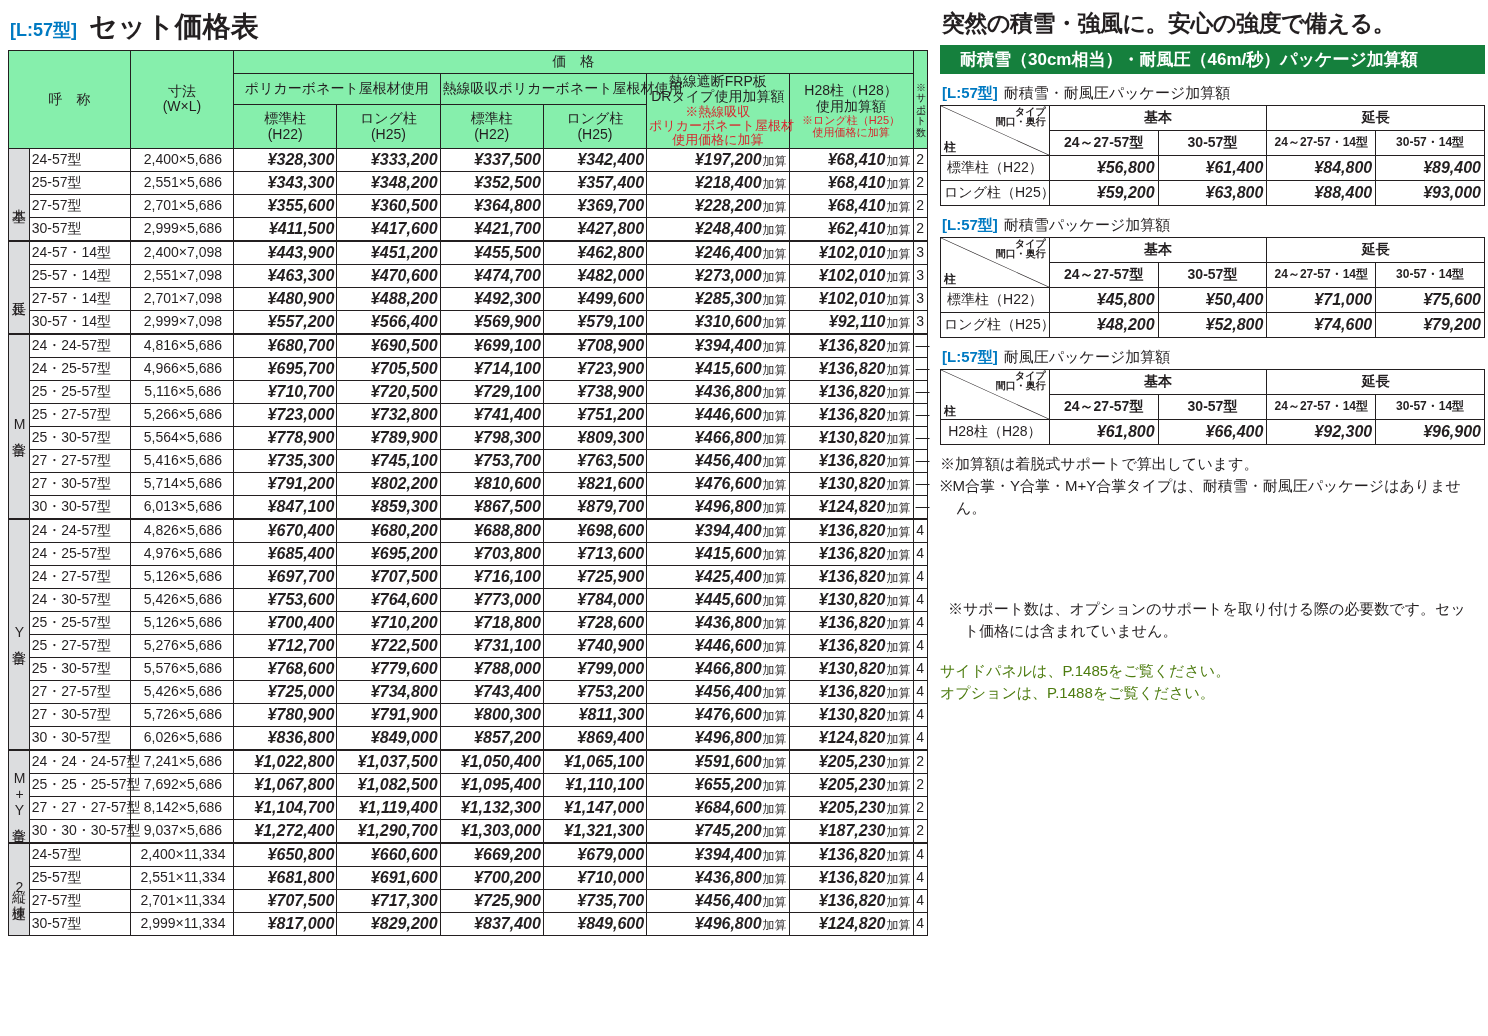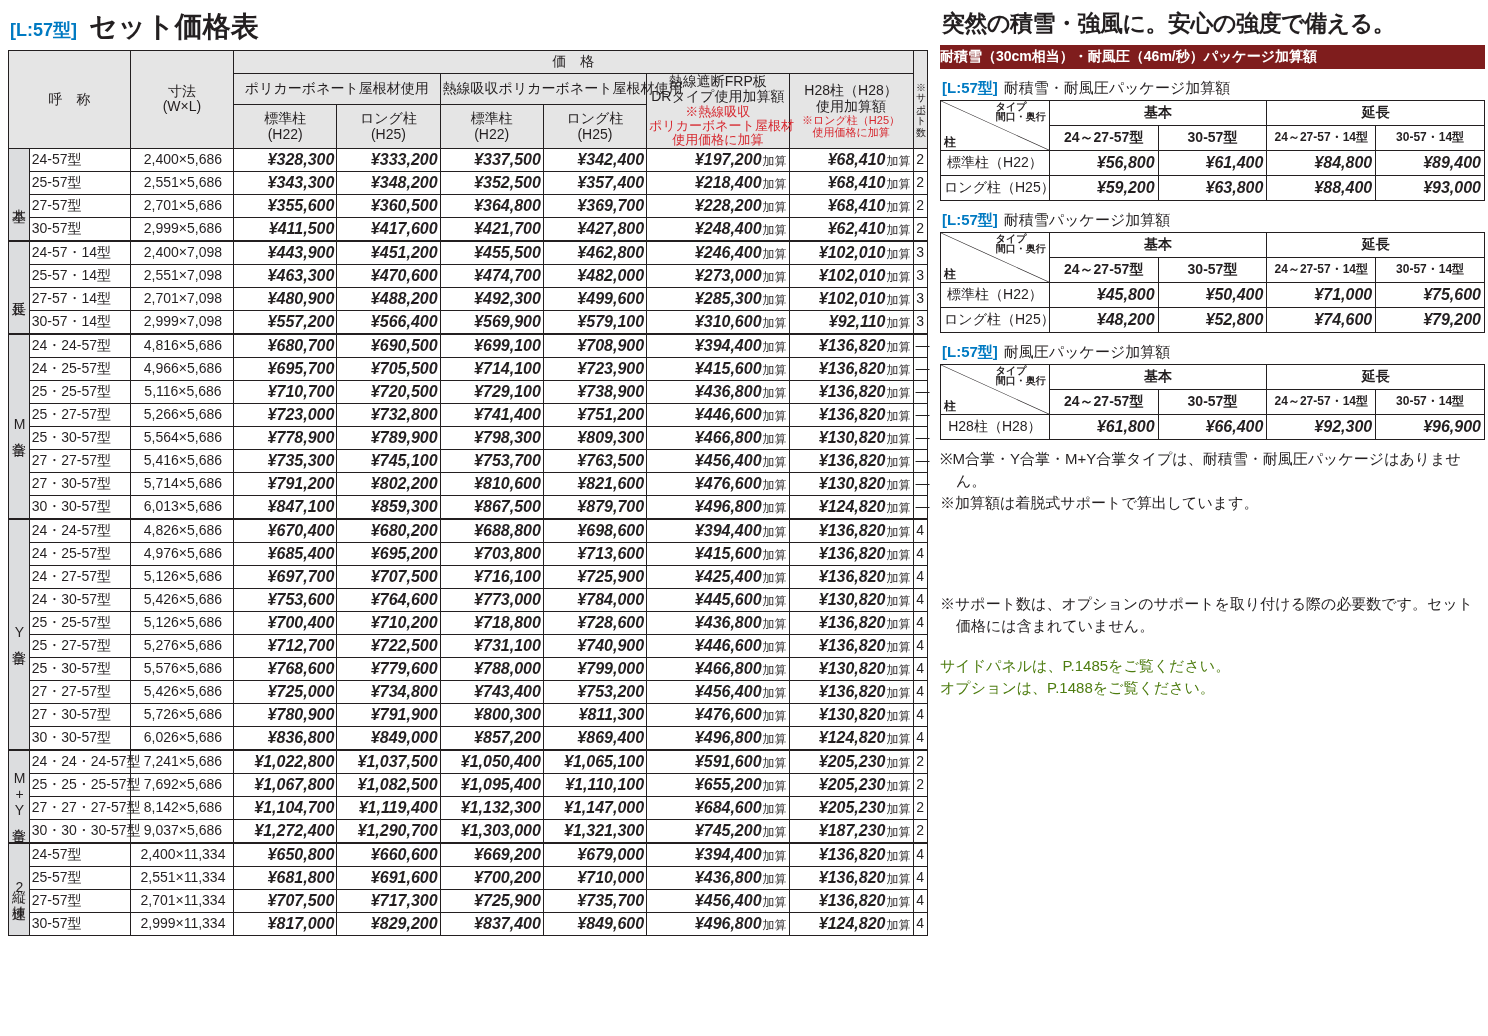--- a/index.html
+++ b/index.html
@@ -4,46 +4,46 @@
 <style>
   body{margin:0;padding:8px;font-family:"Hiragino Kaku Gothic Pro","Yu Gothic",sans-serif;background:#fff;color:#231f20;font-size:14px;display:flex;gap:12px;font-feature-settings:"palt"}
   .left{flex:0 0 920px}
   .right{flex:0 0 545px}
   .title-line{margin:0 0 4px 2px}
   .title-tag{color:#007ac2;font-weight:bold;font-size:18px}
   .title-main{font-weight:bold;font-size:28px;margin-left:8px}
   table{border-collapse:collapse;table-layout:fixed}
   .main-tbl{width:100%;font-size:14px}
   .main-tbl th,.main-tbl td{border:1px solid #231f20;padding:0 2px;text-align:center;height:22px;line-height:1.1;white-space:nowrap}
-  .main-tbl thead th{background:#e5e5e5;font-weight:normal}
+  .main-tbl thead th{background:#86efac;font-weight:normal}
   .main-tbl tbody td.name{text-align:left}
   .main-tbl tbody td.dim{text-align:center;padding-right:0}
   .main-tbl tbody td.price{text-align:right;font-weight:bold;font-style:italic;font-family:"Arial",sans-serif;padding-right:2px;padding-left:2px;font-size:16px}
   .main-tbl tbody td.price small{font-weight:normal;font-style:normal;font-size:12px;font-family:inherit;margin-left:1px}
   .main-tbl tbody td.sup{text-align:center}
   .cat-cell{background:#dcdddf;width:20px}
   .cat-cell span{writing-mode:vertical-rl;text-orientation:upright;display:inline-block;letter-spacing:0}
   .red{color:#d7282f}
   .thick-top td,.thick-top th{border-top:2px solid #231f20}
   .right-head{font-size:23px;font-weight:bold;margin:0 0 6px 2px;letter-spacing:-.5px}
-  .pkg-bar{background:#7f1d1d;color:#fff;font-weight:bold;padding:3px 0;font-size:14px;margin-bottom:8px}
+  .pkg-bar{background:#15803d;color:#fff;font-weight:bold;padding:3px 20px;font-size:17px;margin-bottom:8px}
   .sub-title{margin:10px 0 2px 2px}
   .sub-title .tag{color:#007ac2;font-weight:bold;font-size:15px}
   .sub-title .lbl{font-weight:normal;font-size:15px;margin-left:6px}
   .side-tbl{width:100%;font-size:14px}
   .side-tbl th,.side-tbl td{border:1px solid #231f20;padding:1px 3px;text-align:center;height:22px;line-height:1.1;white-space:nowrap}
   .side-tbl td.price{text-align:right;font-weight:bold;font-style:italic;font-family:"Arial",sans-serif;font-size:16px}
   .diag{position:relative;text-align:left;vertical-align:top;padding:0!important}
   .diag svg{position:absolute;top:0;left:0;width:100%;height:100%}
-  .diag .tl{position:absolute;top:1px;right:3px;font-size:10px;text-align:left;line-height:1}
+  .diag .tl{position:absolute;top:1px;right:3px;font-size:10px;text-align:right;line-height:1}
   .diag .bl{position:absolute;bottom:1px;left:3px;font-size:12px}
   .notes{margin-top:8px;font-size:15px;line-height:1.45}
   .notes p{margin:0;text-indent:-16px;padding-left:16px}
   .gap-note{margin-top:80px;font-size:15px;line-height:1.45}
-  .gap-note p{margin:0;text-indent:-16px;padding-left:16px}
+  .gap-note p{margin:8px;text-indent:-16px;padding-left:16px}
   .blue-links{color:#4d7c0f;font-size:15px;margin-top:18px;line-height:1.5}
   .blue-links p{margin:0}
   col.c-cat{width:20px}col.c-name{width:98px}col.c-dim{width:100px}
   col.c-p{width:100px}col.c-fp{width:138px}col.c-h28{width:120px}col.c-sup{width:14px}
   col.s-label{width:90px}col.s-grp{width:90px}
 </style>
 </head>
 <body>
 
 <div class="left">
@@ -603,22 +603,22 @@
               <td class="price">¥61,800</td>
               <td class="price">¥66,400</td>
               <td class="price">¥92,300</td>
               <td class="price">¥96,900</td>
             </tr>
           </tbody>
         </table>
       </div>
     </div>
   <div class="notes" id="notes">
+      <p>※加算額は着脱式サポートで算出しています。</p>
       <p>※M合掌・Y合掌・M+Y合掌タイプは、耐積雪・耐風圧パッケージはありません。</p>
-      <p>※加算額は着脱式サポートで算出しています。</p>
     </div>
   <div class="gap-note">
       <p>※サポート数は、オプションのサポートを取り付ける際の必要数です。セット価格には含まれていません。</p>
     </div>
   <div class="blue-links" id="links">
       <p>サイドパネルは、P.1485をご覧ください。</p>
       <p>オプションは、P.1488をご覧ください。</p>
     </div>
 </div>
 

